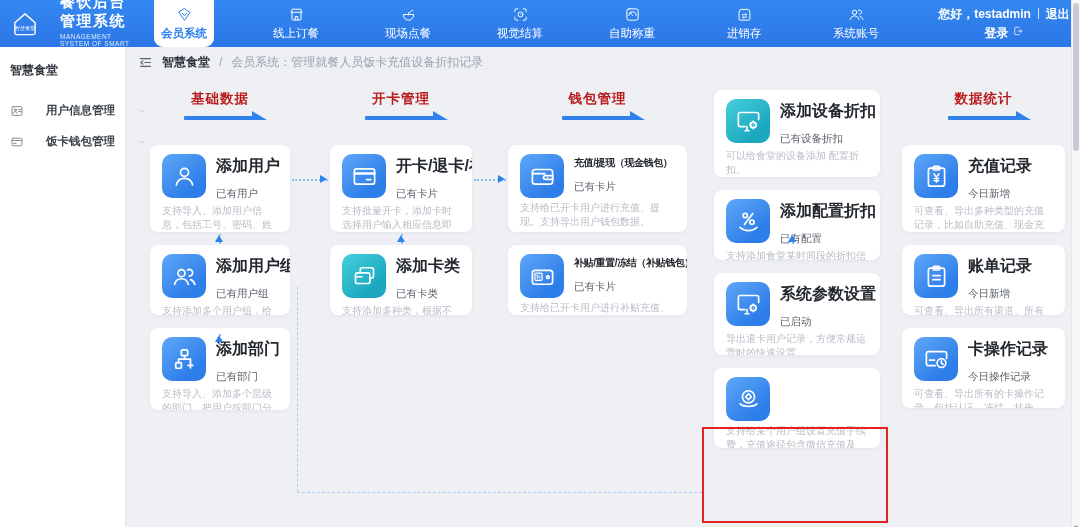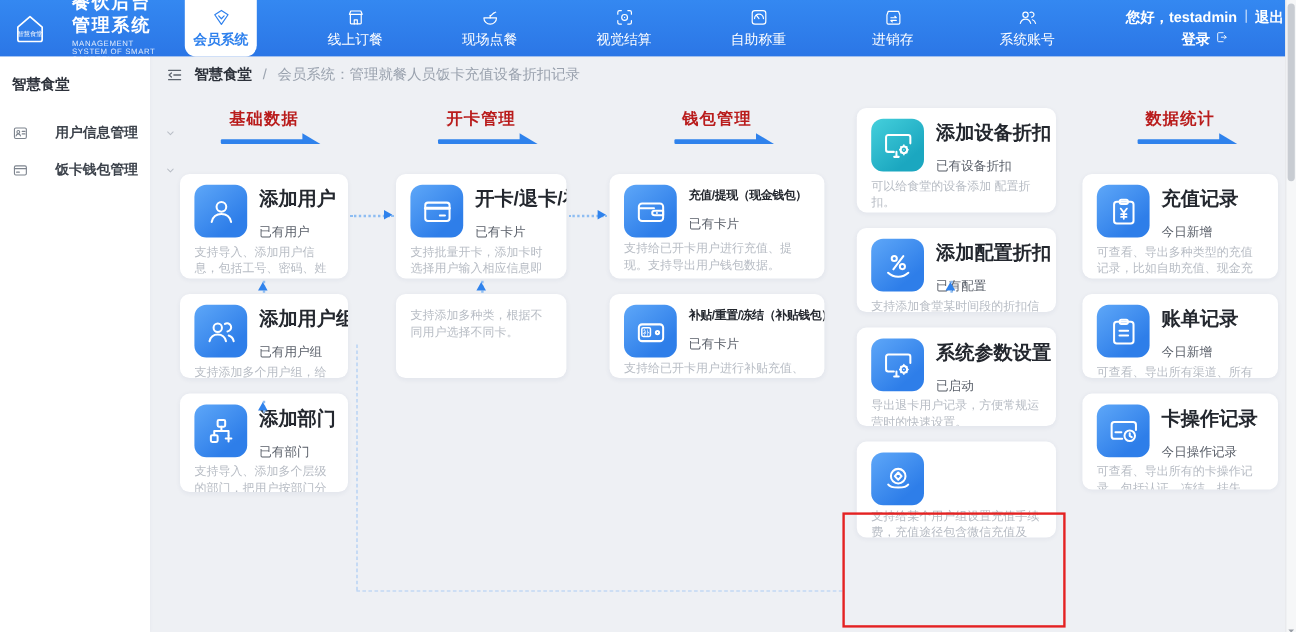--- a/index.html
+++ b/index.html
@@ -317,20 +317,33 @@
               </svg>
             </span>
             <div class="card-meta">
               <div class="card-title">开卡/退卡/补卡</div>
               <div class="card-status">已有卡片</div>
             </div>
           </div>
           <div class="card-desc">支持批量开卡，添加卡时选择用户输入相应信息即可开卡。支持挂...</div>
         </div>
         <div class="card h1">
+          <div class="card-top">
+            <span class="tile tile-teal ic">
+              <svg viewBox="0 0 24 24">
+                <path d="M8.2 8.8V6a1.8 1.8 0 0 1 1.8-1.8h8.2A1.8 1.8 0 0 1 20 6v5.6a1.8 1.8 0 0 1-1.8 1.8h-1.4"></path>
+                <rect x="4" y="8.8" width="12.8" height="9.4" rx="1.8"></rect>
+                <path d="M4.2 12.2h5.5"></path>
+              </svg>
+            </span>
+            <div class="card-meta">
+              <div class="card-title">添加卡类</div>
+              <div class="card-status">已有卡类</div>
+            </div>
+          </div>
           <div class="card-desc">支持添加多种类，根据不同用户选择不同卡。</div>
         </div>
       </div>
       <div class="col col3">
         <div class="col-header">
           <div class="col-title">钱包管理</div>
           <div class="col-bar"></div>
         </div>
         <div class="card h0">
           <div class="card-top">

